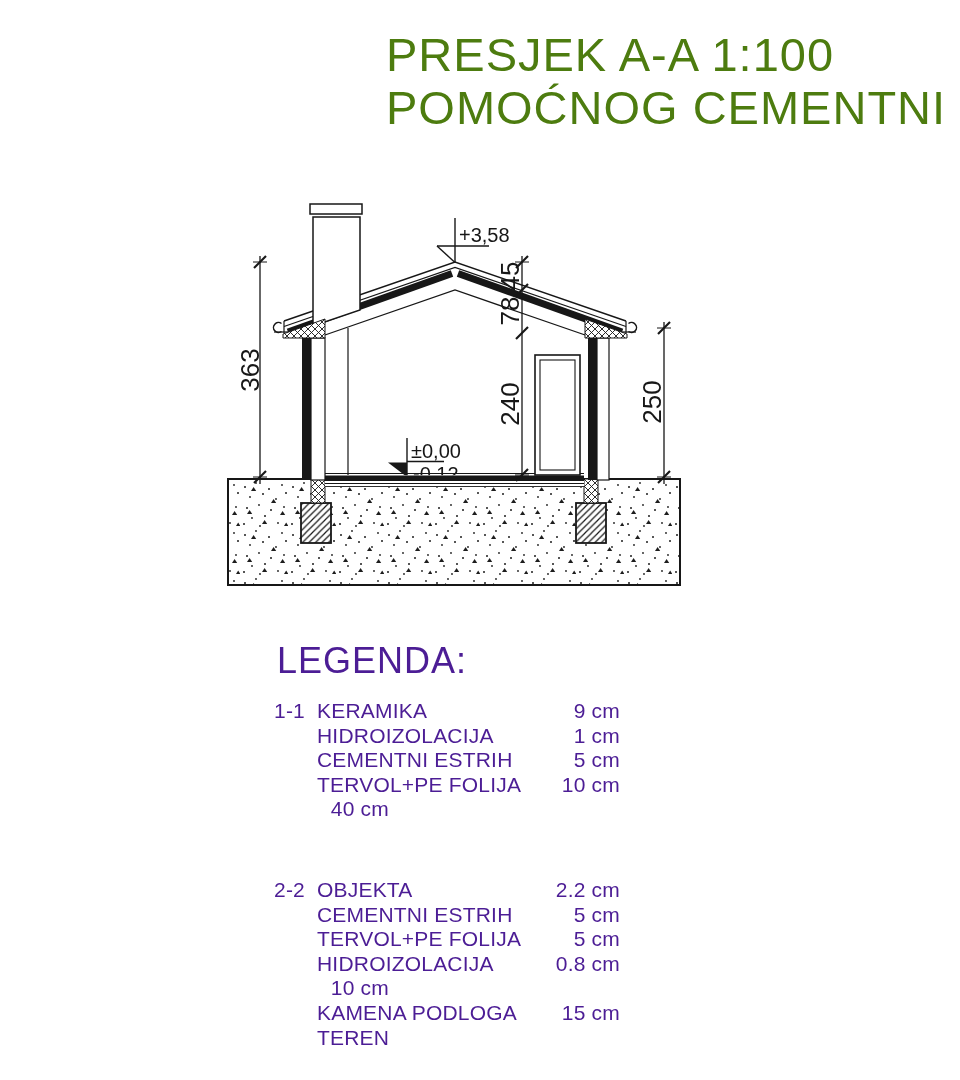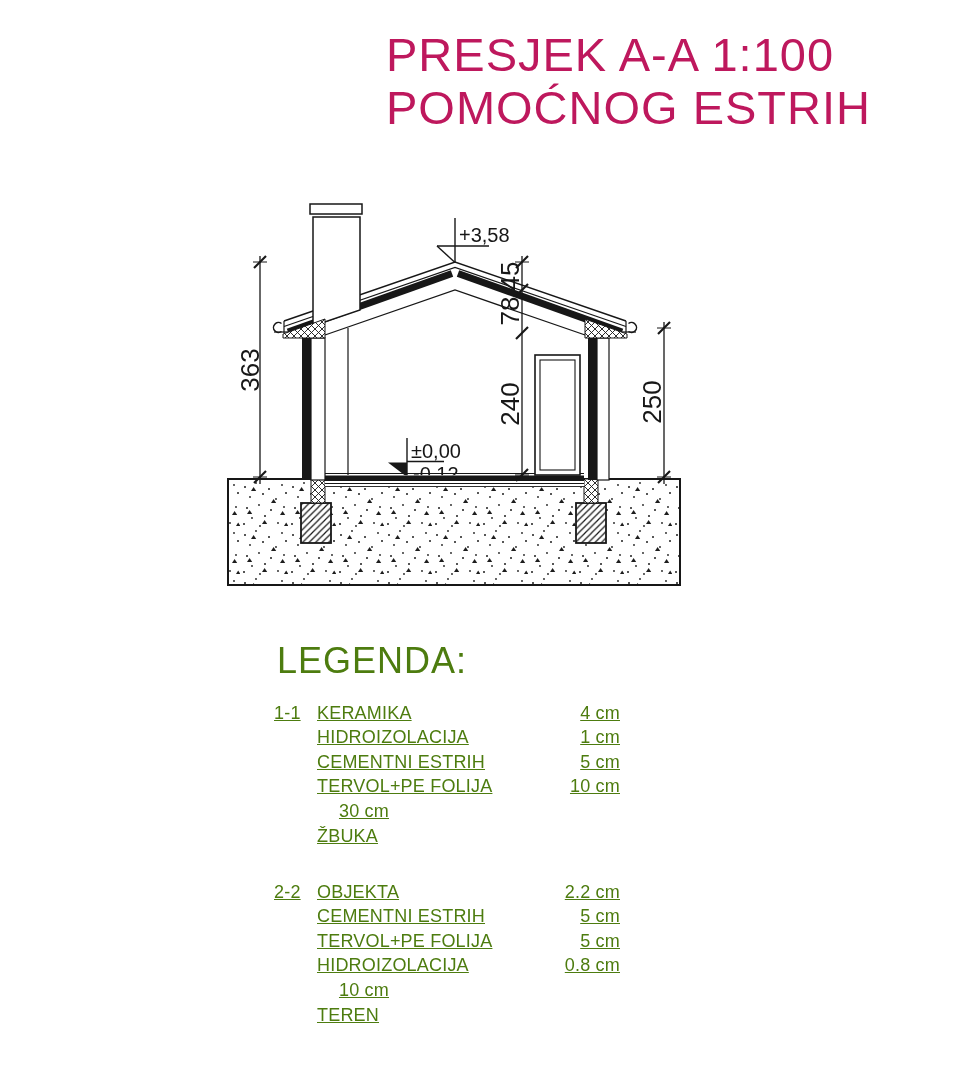--- a/index.html
+++ b/index.html
@@ -4,28 +4,28 @@
 <style>
   html,body{margin:0;padding:0;background:#ffffff;}
   .sheet{
     position:relative;width:960px;height:1080px;background:#ffffff;
     font-family:"Liberation Sans", sans-serif;color:#1c1c1c;overflow:hidden;
   }
   .dwg{position:absolute;left:0;top:0;}
   .title{
     position:absolute;left:386px;top:28px;
     font-size:47px;line-height:53px;letter-spacing:1px;
-    color:#be185d;white-space:nowrap;
+    color:#4d7c0f;white-space:nowrap;
   }
-  .legend{position:absolute;left:274px;top:640px;width:346px;color:#4d7c0f;}
+  .legend{position:absolute;left:274px;top:640px;width:346px;color:#4c1d95;}
   .legend-heading{font-size:36px;letter-spacing:1px;margin-left:3px;}
   .legend-section{position:absolute;left:0;width:346px;}
   .legend-section.sec-0{top:59px;}
   .legend-section.sec-1{top:238px;}
-  .lrow{display:flex;align-items:flex-end;height:24.6px;font-size:18px;letter-spacing:0.2px;white-space:nowrap;text-decoration:underline;}
+  .lrow{display:flex;align-items:flex-start;height:24.6px;font-size:21px;letter-spacing:0.2px;white-space:nowrap;}
   .llabel{flex:none;width:43px;}
   .lname{flex:1 1 auto;overflow:visible;}
   .lval{flex:none;width:72px;text-align:right;}
   svg text{font-family:"Liberation Sans", sans-serif;fill:#171717;}
 </style>
 </head>
 <body>
 
 <div class="sheet">
 
@@ -179,55 +179,50 @@
 
     <text x="259" y="370" transform="rotate(-90 259 370)" text-anchor="middle" font-size="26">363</text>
     <text x="519" y="276" transform="rotate(-90 519 276)" text-anchor="middle" font-size="26">45</text>
     <text x="519" y="311" transform="rotate(-90 519 311)" text-anchor="middle" font-size="26">78</text>
     <text x="519" y="404" transform="rotate(-90 519 404)" text-anchor="middle" font-size="26">240</text>
     <text x="661" y="402" transform="rotate(-90 661 402)" text-anchor="middle" font-size="26">250</text>
   </svg>
 
   <div class="title">
     <div>PRESJEK A-A 1:100</div>
-    <div>POMOĆNOG ESTRIH</div>
+    <div>POMOĆNOG CEMENTNI</div>
   </div>
 
   <div class="legend">
     <div class="legend-heading">LEGENDA:</div>
 
     <div class="legend-section sec-0">
       <div class="lrow">
         <span class="llabel">1-1</span>
         <span class="lname">KERAMIKA</span>
-        <span class="lval">4 cm</span>
+        <span class="lval">9 cm</span>
       </div>
       <div class="lrow">
         <span class="llabel"></span>
         <span class="lname">HIDROIZOLACIJA</span>
         <span class="lval">1 cm</span>
       </div>
       <div class="lrow">
         <span class="llabel"></span>
         <span class="lname">CEMENTNI ESTRIH</span>
         <span class="lval">5 cm</span>
       </div>
       <div class="lrow">
         <span class="llabel"></span>
         <span class="lname">TERVOL+PE FOLIJA</span>
         <span class="lval">10 cm</span>
       </div>
       <div class="lrow">
         <span class="llabel"></span>
-        <span class="lval">30 cm</span>
-      </div>
-      <div class="lrow">
-        <span class="llabel"></span>
-        <span class="lname">ŽBUKA</span>
-        <span class="lval"></span>
+        <span class="lval">40 cm</span>
       </div>
     </div>
 
     <div class="legend-section sec-1">
       <div class="lrow">
         <span class="llabel">2-2</span>
         <span class="lname">OBJEKTA</span>
         <span class="lval">2.2 cm</span>
       </div>
       <div class="lrow">
@@ -244,19 +239,24 @@
         <span class="llabel"></span>
         <span class="lname">HIDROIZOLACIJA</span>
         <span class="lval">0.8 cm</span>
       </div>
       <div class="lrow">
         <span class="llabel"></span>
         <span class="lval">10 cm</span>
       </div>
       <div class="lrow">
         <span class="llabel"></span>
+        <span class="lname">KAMENA PODLOGA</span>
+        <span class="lval">15 cm</span>
+      </div>
+      <div class="lrow">
+        <span class="llabel"></span>
         <span class="lname">TEREN</span>
         <span class="lval"></span>
       </div>
     </div>
   </div>
 
 </div>
 
 </body></html>

